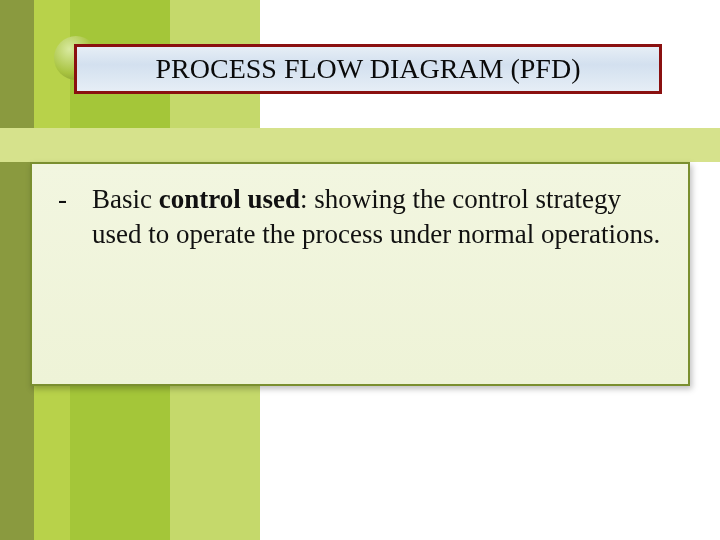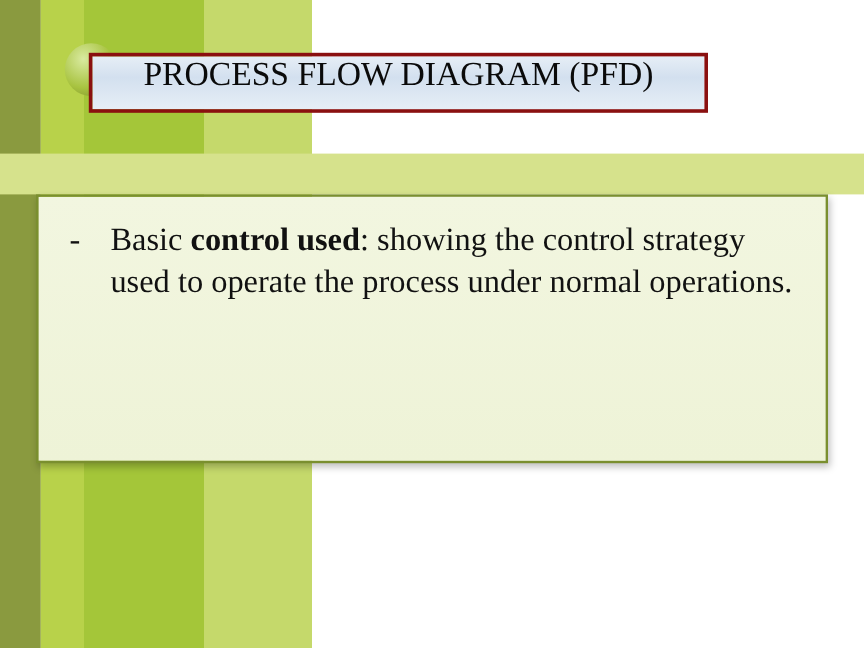--- a/index.html
+++ b/index.html
@@ -34,25 +34,26 @@
     top: 36px;
     width: 44px;
     height: 44px;
     border-radius: 50%;
     background: radial-gradient(ellipse at 35% 30%, #d9eaa0 0%, #a8c340 55%, #708024 100%);
   }
   .title-box {
     position: absolute;
     left: 74px;
     top: 44px;
-    width: 516px;
+    width: 588px;
     height: 50px;
     background: linear-gradient(to bottom, #e6eef6 0%, #d3e0ef 40%, #e6eef6 100%);
     border: 3px solid #8a1010;
     display: flex;
+    align-items: center;
     justify-content: center;
   }
   .title-box span {
     font-size: 28px;
     color: #0a0a0a;
     white-space: nowrap;
   }
   .content-box {
     position: absolute;
     left: 30px;

